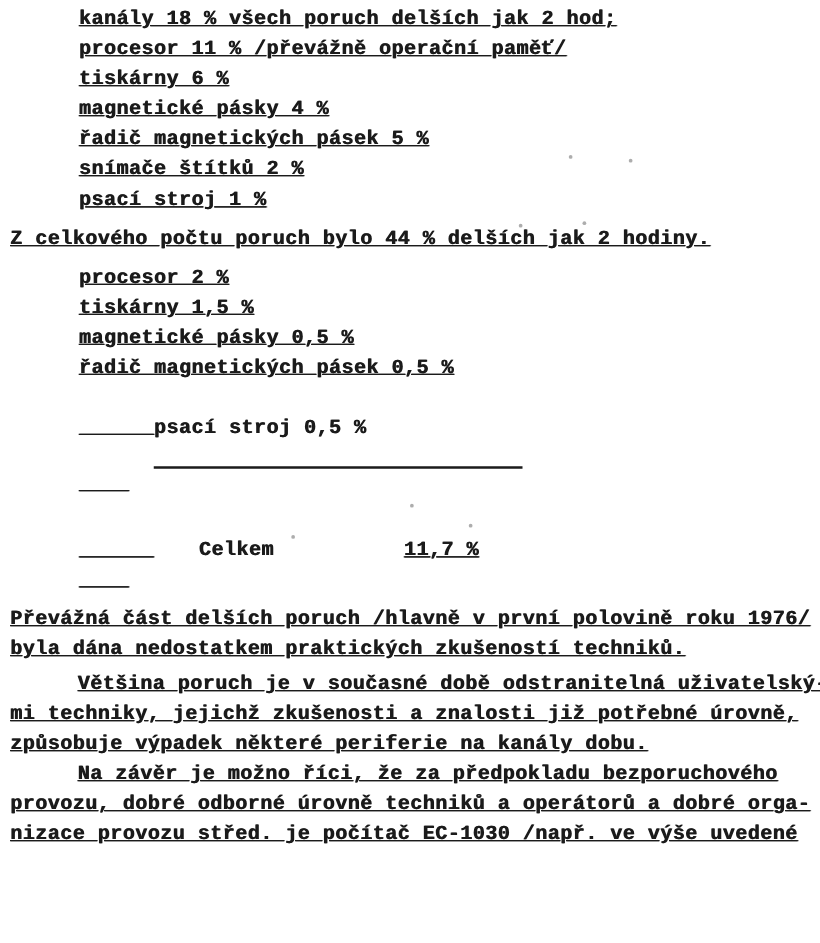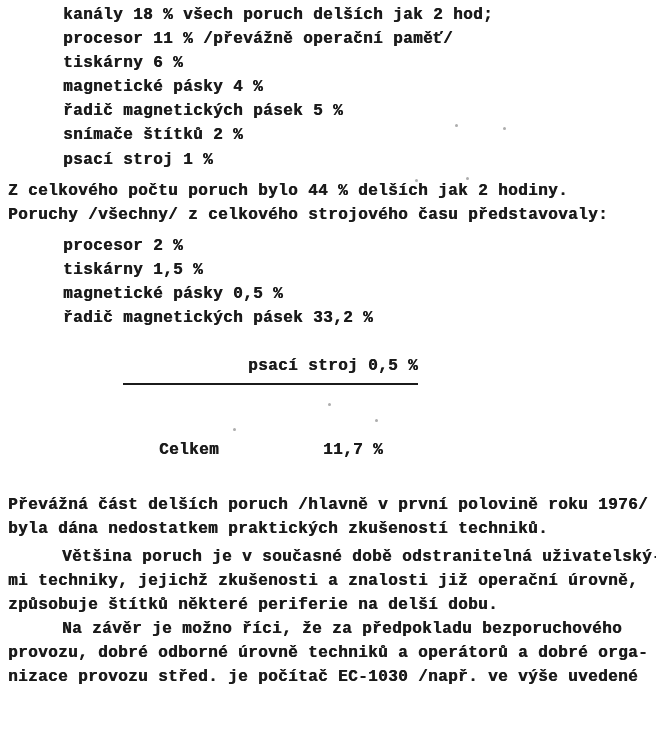--- a/index.html
+++ b/index.html
@@ -18,31 +18,30 @@
   .doc {
     font-family: "Liberation Mono", "DejaVu Sans Mono", monospace;
     font-weight: 700;
     font-size: 16px;
     letter-spacing: 0.4px;
     line-height: 24.1px;
     color: #1b1b1b;
     text-shadow: 0.5px 0 0 currentColor;
     -webkit-font-smoothing: none;
   }
-  .line { white-space: pre; }
+  .line { white-space: pre; text-decoration: underline; }
   .indented { margin-left: 55px; }          
   .gap7 { margin-top: 7px; }
   .gap4 { margin-top: 4px; }
   .fli  { text-indent: 54px; }              
   .underline-extended {
     display: inline-block;
     width: 295px;
     border-bottom: 2.5px solid #1b1b1b;
-    padding-bottom: 5px;
-    text-align: right;
+    padding-bottom: 19px;
   }
   .total-row .total-label {
     display: inline-block;
     width: 164px;
     margin-left: 36px;
   }
   .speck {
     position: absolute;
     width: 3px;
     height: 3px;
@@ -61,45 +60,44 @@
     <div class="line indented">procesor 11 % /převážně operační paměť/</div>
     <div class="line indented">tiskárny 6 %</div>
     <div class="line indented">magnetické pásky 4 %</div>
     <div class="line indented">řadič magnetických pásek 5 %</div>
     <div class="line indented">snímače štítků 2 %</div>
     <div class="line indented">psací stroj 1 %</div>
   </section>
 
   <section class="gap7">
     <div class="line">Z celkového počtu poruch bylo 44 % delších jak 2 hodiny.</div>
-    <div class="line">Poruchy /všechny/ z celkového strojového času představovaly:</div>
   </section>
 
   <section class="gap7">
     <div class="line indented">procesor 2 %</div>
     <div class="line indented">tiskárny 1,5 %</div>
     <div class="line indented">magnetické pásky 0,5 %</div>
-    <div class="line indented">řadič magnetických pásek 33,2 %</div>
+    <div class="line indented">řadič magnetických pásek 0,5 %</div>
     <div class="line indented">
       <span class="underline-extended">psací stroj 0,5 %</span>
     </div>
     <div class="line indented total-row gap4">
       <span class="total-label">Celkem</span><span>11,7 %</span>
     </div>
   </section>
 
   <section class="gap7">
     <div class="line">Převážná část delších poruch /hlavně v první polovině roku 1976/</div>
     <div class="line">byla dána nedostatkem praktických zkušeností techniků.</div>
   </section>
 
   <section class="gap4">
     <div class="line fli">Většina poruch je v současné době odstranitelná uživatelský-</div>
-    <div class="line">mi techniky, jejichž zkušenosti a znalosti již operační úrovně,</div>
-    <div class="line">způsobuje štítků některé periferie na delší dobu.</div>
+    <div class="line">mi techniky, jejichž zkušenosti a znalosti již potřebné úrovně,</div>
+    <div class="line">způsobuje výpadek některé periferie na kanály dobu.</div>
   </section>
 
   <section>
     <div class="line fli">Na závěr je možno říci, že za předpokladu bezporuchového</div>
     <div class="line">provozu, dobré odborné úrovně techniků a operátorů a dobré orga-</div>
     <div class="line">nizace provozu střed. je počítač EC-1030 /např. ve výše uvedené</div>
 
   </section>
 
 </div>

